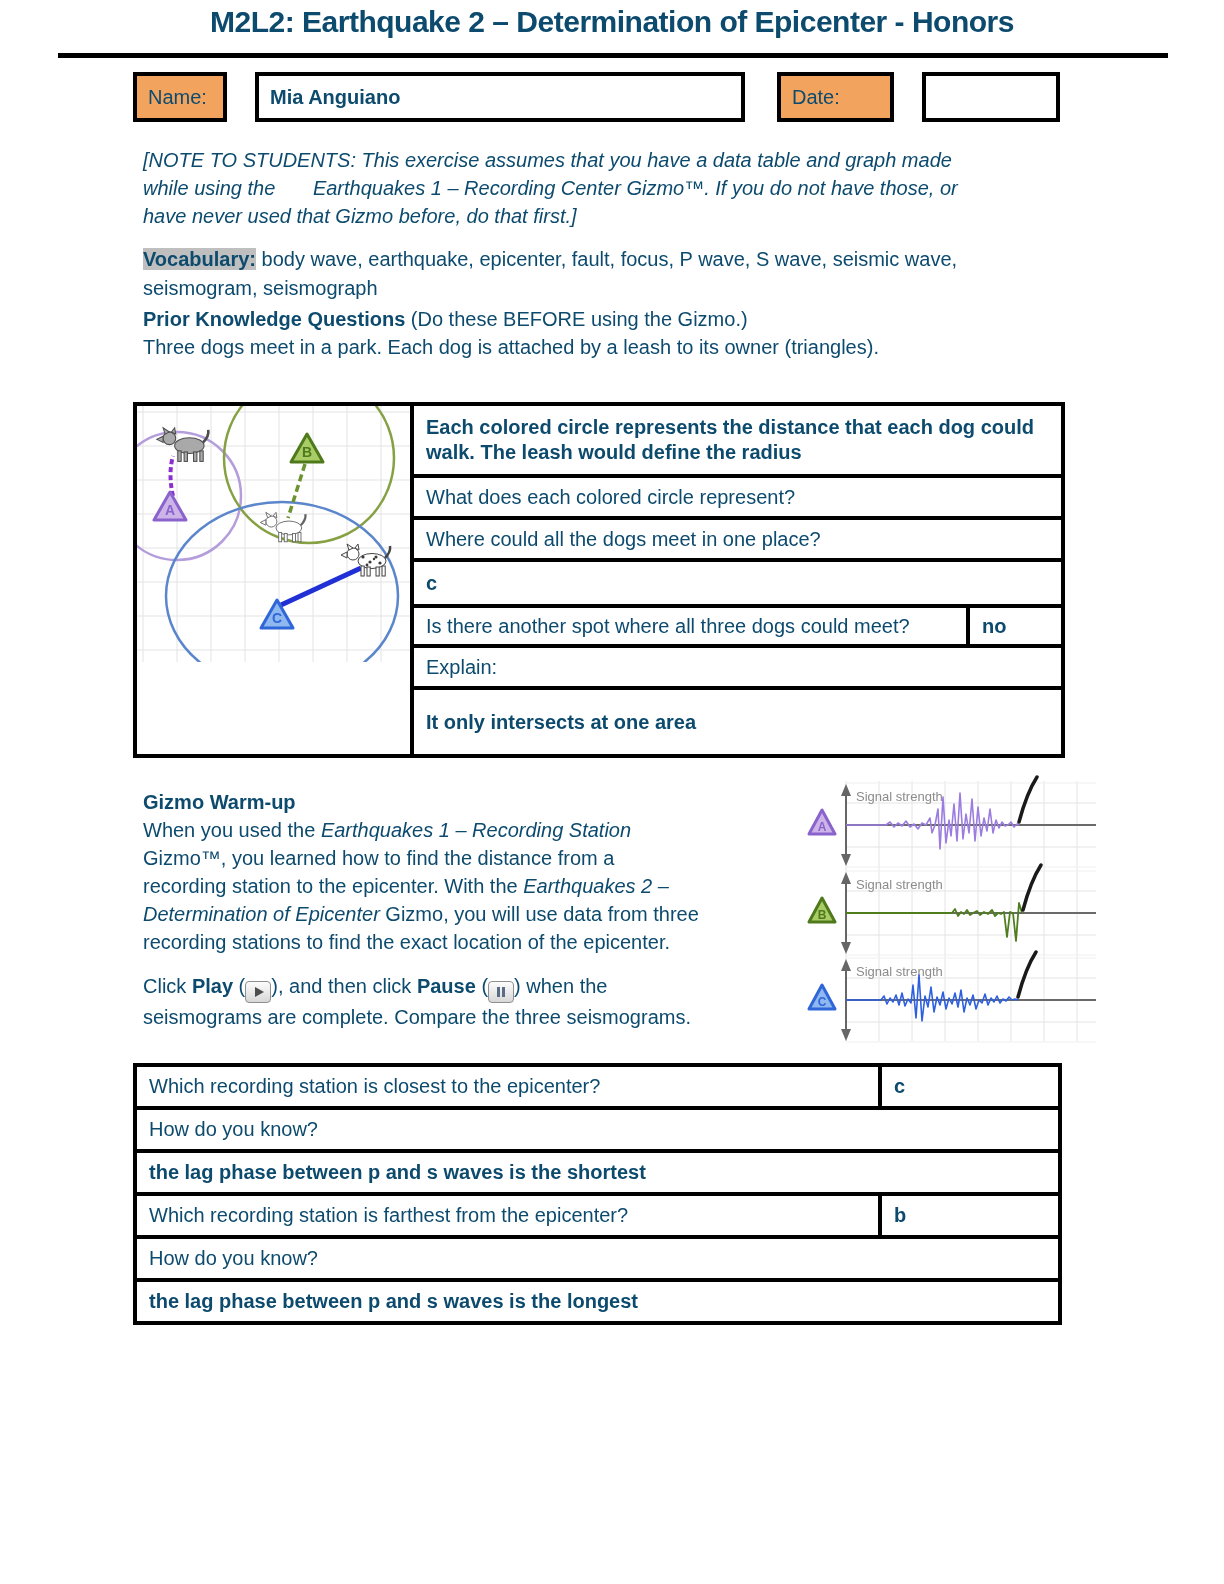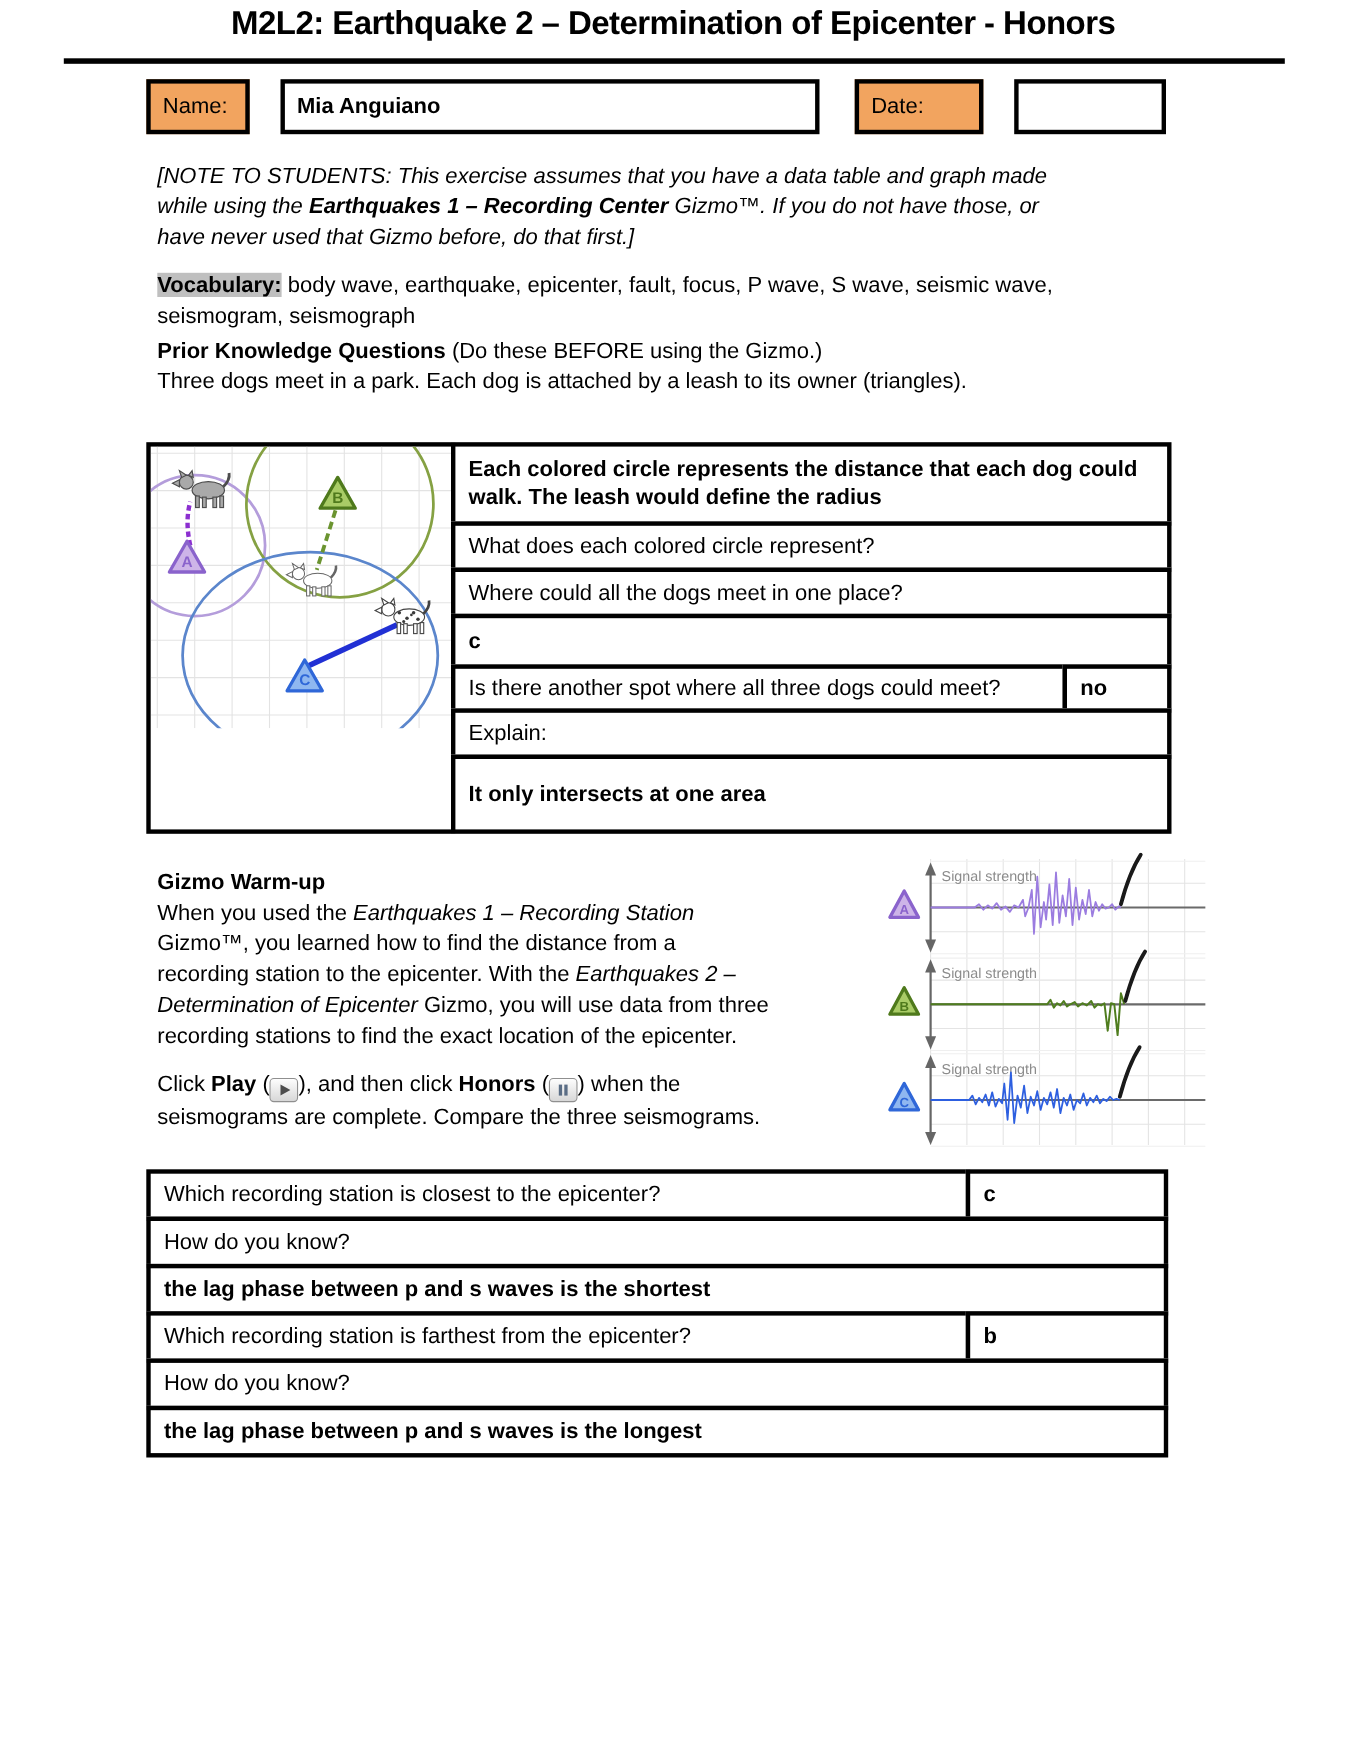--- a/index.html
+++ b/index.html
@@ -1,17 +1,17 @@
 <!DOCTYPE html>
 <html style="--accent-orange: #F2A45F; --highlight-gray: #BFBFBF; --park-circle-a: #B49DDB; --park-circle-b: #85A143; --park-circle-c: #5B86CC; --tri-a-fill: #CDB4E8; --tri-a-stroke: #8A63CC; --tri-b-fill: #A9CC66; --tri-b-stroke: #4F7A1C; --tri-c-fill: #8FB7F0; --tri-c-stroke: #2F67D8; --leash-a: #8C2FD0; --leash-b: #6B9430; --leash-c: #2130D4; --wave-a: #9B7CE0; --wave-b: #4F7D1E; --wave-c: #2D5FE0;"><head>
 <meta charset="utf-8">
 <style>
   html,body{margin:0;padding:0;background:#fff;}
   .page{position:relative;width:1224px;height:1584px;background:#fff;overflow:hidden;
-        font-family:"Liberation Sans",sans-serif;color:#000000;}
+        font-family:"Liberation Sans",sans-serif;color:#0c4a6e;}
   .abs{position:absolute;}
   .title{top:5px;left:0;width:100%;text-align:center;font-size:30px;font-weight:bold;letter-spacing:-0.5px;}
   .rule{top:53px;left:58px;width:1110px;height:5px;background:#000;}
 
   
   .ndtable{top:72px;left:133px;width:927px;height:50px;display:flex;align-items:stretch;gap:32px;}
   .cell{border:4px solid #000;box-sizing:border-box;display:flex;align-items:center;
         padding:0 11px;font-size:20px;background:#fff;}
   .orange{background:var(--accent-orange);}
   .bold{font-weight:bold;}
@@ -73,21 +73,21 @@
   <div class="abs title">M2L2: Earthquake 2 – Determination of Epicenter - Honors</div>
   <div class="abs rule"></div>
 
   <div class="abs ndtable">
     <div class="cell orange nd-name-label">Name:</div>
     <div class="cell bold nd-name-value">Mia Anguiano</div>
     <div class="cell orange nd-date-label">Date:</div>
     <div class="cell nd-date-value"></div>
   </div>
 
-  <div class="abs para note"><span>[NOTE TO STUDENTS: This exercise assumes that you have a data table and graph made</span><br><span>while using the </span><span style="font-weight: bold;">Earthquakes 1 – Recording Center</span><span> Gizmo™. If you do not have those, or</span><br><span>have never used that Gizmo before, do that first.]</span></div>
+  <div class="abs para note"><span>[NOTE TO STUDENTS: This exercise assumes that you have a data table and graph made</span><br><span>while using the </span><span style="font-weight: normal; margin-left: 32px;">Earthquakes 1 – Recording Center</span><span> Gizmo™. If you do not have those, or</span><br><span>have never used that Gizmo before, do that first.]</span></div>
   <div class="abs para vocab"><span class="hl" style="font-weight: bold;">Vocabulary:</span><span> body wave, earthquake, epicenter, fault, focus, P wave, S wave, seismic wave,</span><br><span>seismogram, seismograph</span></div>
   <div class="abs para prior"><span style="font-weight: bold;">Prior Knowledge Questions</span><span> (Do these BEFORE using the Gizmo.)</span><br><span>Three dogs meet in a park. Each dog is attached by a leash to its owner (triangles).</span></div>
 
   <div class="abs dogtable">
     <div class="dt-left">
       <svg width="273" height="256" viewBox="0 0 273 256">
         <g stroke="#e3e3e3" stroke-width="1">
           <path d="M6,0V256M40,0V256M74,0V256M108,0V256M142,0V256M176,0V256M210,0V256M244,0V256
                    M0,6H273M0,40H273M0,74H273M0,108H273M0,142H273M0,176H273M0,210H273M0,244H273" fill="none"></path>
         </g>
@@ -162,21 +162,21 @@
         </div>
       <div class="row grow ans">It only intersects at one area</div>
     </div>
   </div>
 
   <div class="abs warmup">
     <div class="wu-head">Gizmo Warm-up</div>
     <div><span>When you used the </span><span style="font-style: italic;">Earthquakes 1 – Recording Station</span><br><span>Gizmo™, you learned how to find the distance from a</span><br><span>recording station to the epicenter. With the </span><span style="font-style: italic;">Earthquakes 2 –</span><br><span style="font-style: italic;">Determination of Epicenter</span><span> Gizmo, you will use data from three</span><br><span>recording stations to find the exact location of the epicenter.</span></div>
     <div class="wu-p2"><span>Click </span><span style="font-weight: bold;">Play</span><span> (</span><span class="btn">
           <span class="play-tri"></span>
-        </span><span>), and then click </span><span style="font-weight: bold;">Honors</span><span> (</span><span class="btn">
+        </span><span>), and then click </span><span style="font-weight: bold;">Pause</span><span> (</span><span class="btn">
           <span class="pause-bars">
             <i></i>
             <i></i>
           </span>
         </span><span>) when the</span><br><span>seismograms are complete. Compare the three seismograms.</span></div>
   </div>
 
   <svg class="abs seismo" width="290" height="270" viewBox="0 0 290 270">
     <g stroke="#e4e4e4" stroke-width="1">
       <path d="M40,6V266M73,6V266M106,6V266M139,6V266M172,6V266M205,6V266M238,6V266M271,6V266

